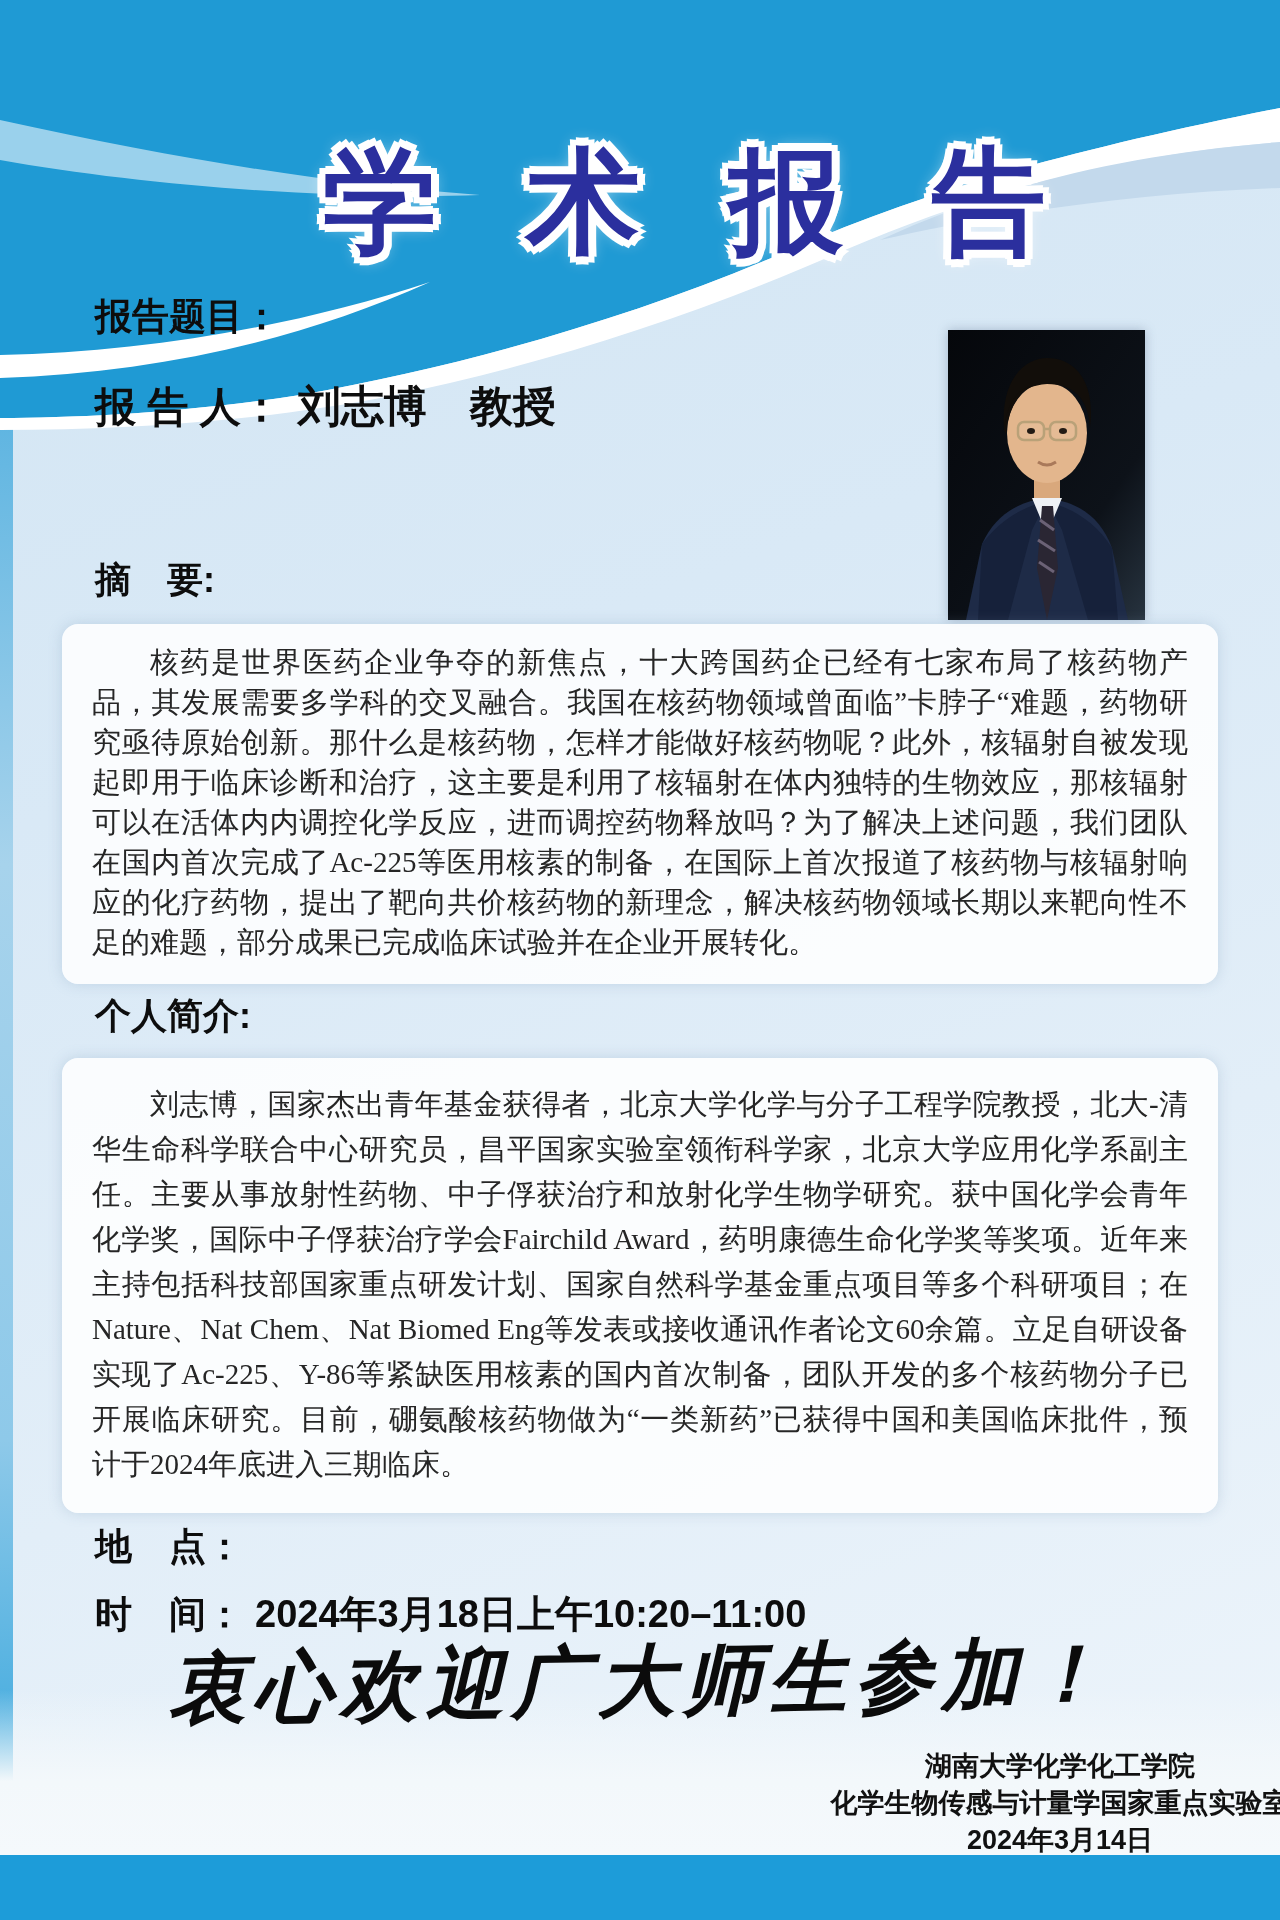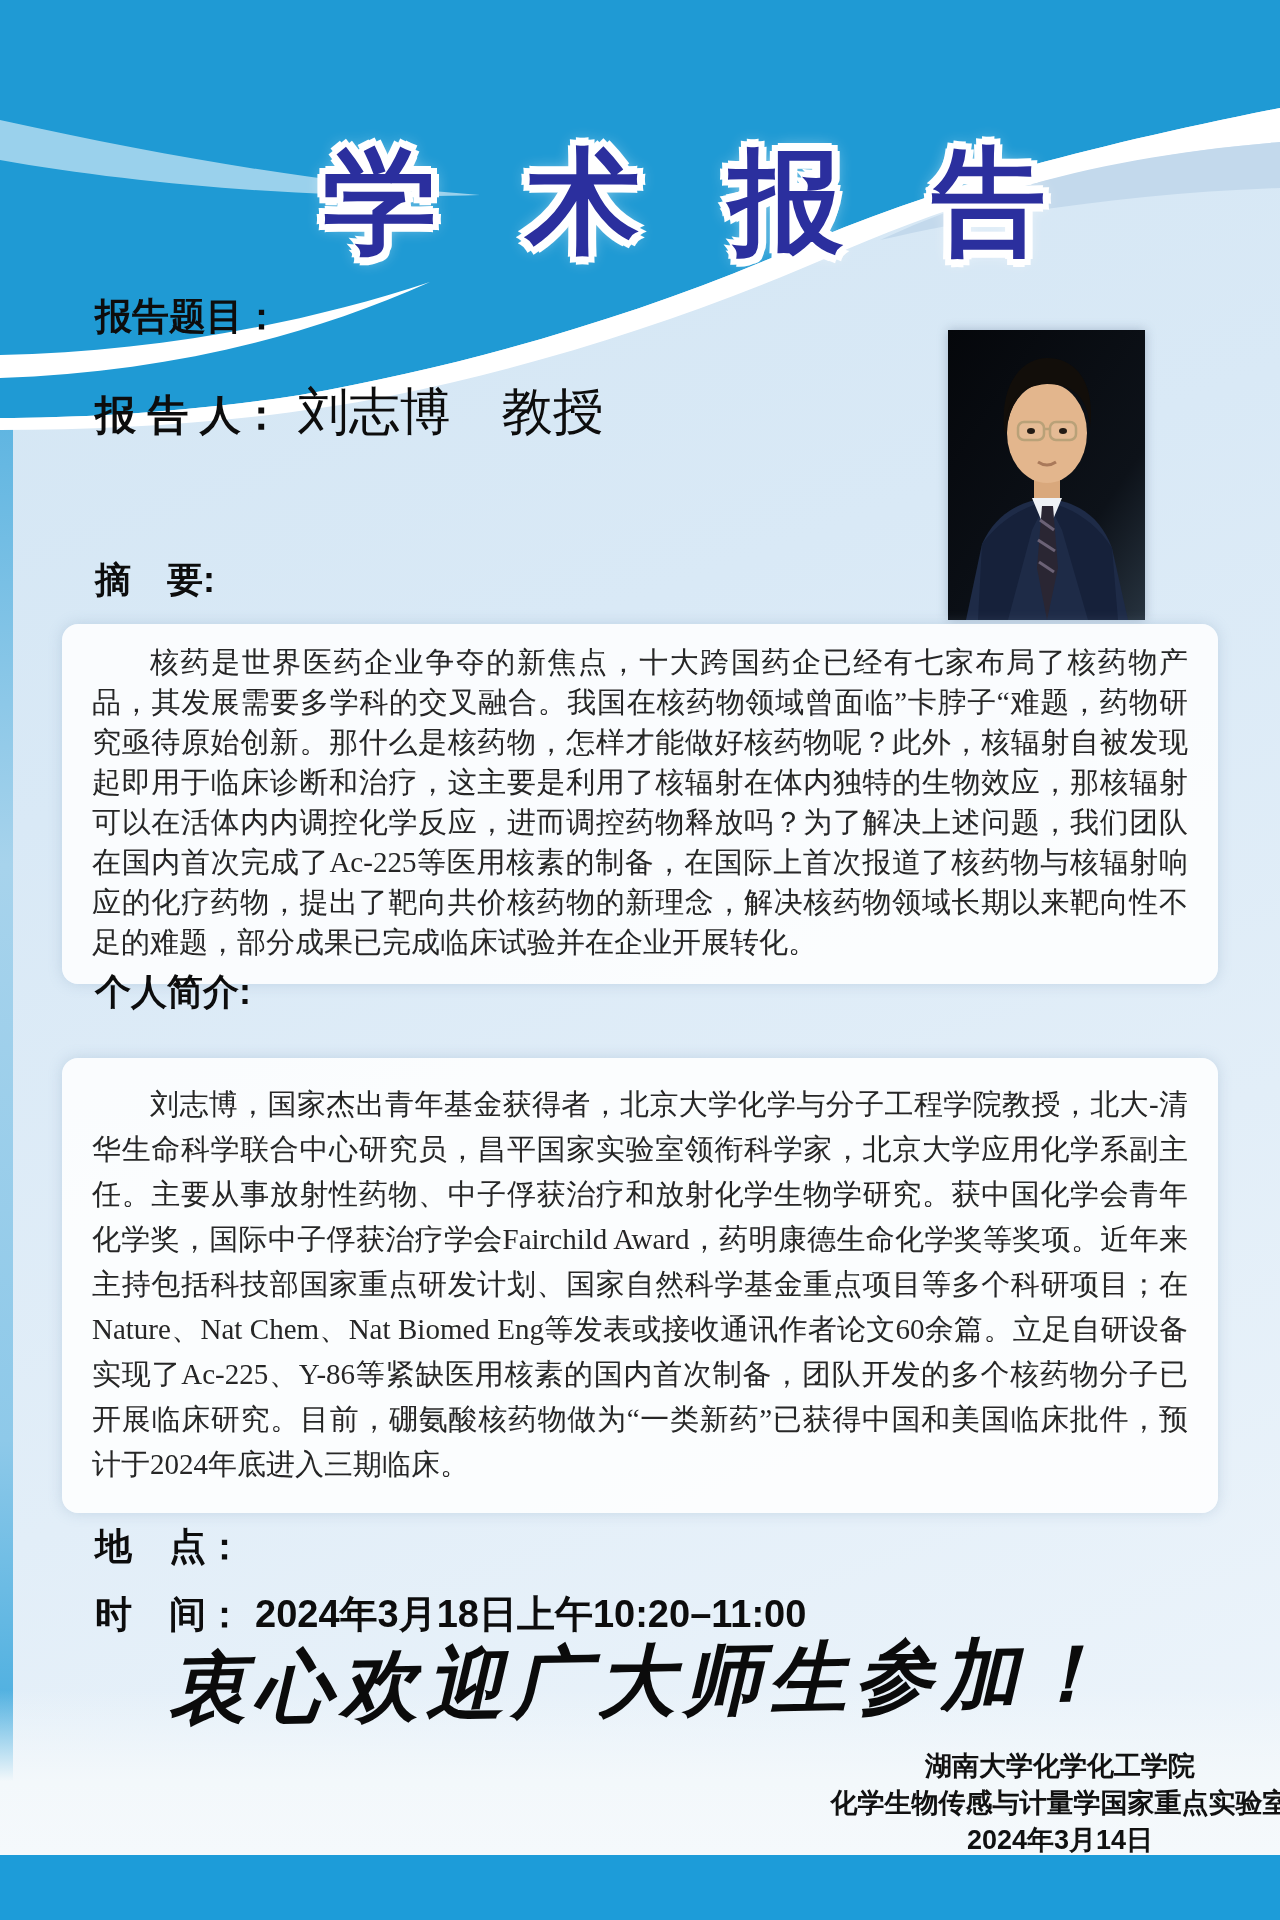--- a/index.html
+++ b/index.html
@@ -24,25 +24,25 @@
       0 0 18px rgba(255,255,255,0.95);
   }
 
   
   .line { display:flex; align-items:baseline; white-space:nowrap; color:#0d0d0d; }
   .report-line { left:95px; top:292px; }
   .report-line .lbl { font-size:37px; font-weight:bold; }
   .report-line .val { font-size:41px; font-weight:bold; margin-left:10px; }
   .speaker-line { left:95px; top:378px; }
   .speaker-line .lbl { font-size:41px; font-weight:bold; }
-  .speaker-line .val { font-size:51px; font-weight:normal; margin-left:16px; }
+  .speaker-line .val { font-size:43px; font-weight:bold; margin-left:16px; }
 
   .section-label { font-size:36px; font-weight:bold; color:#0d0d0d; white-space:nowrap; }
   .abstract-label { left:95px; top:556px; }
-  .bio-label { left:95px; top:968px; }
+  .bio-label { left:95px; top:992px; }
 
   
   .white-box {
     box-sizing:border-box; background:rgba(255,255,255,0.86);
     border-radius:16px; box-shadow:0 0 14px rgba(125,155,185,0.30);
     font-family:"Liberation Serif","DejaVu Serif",serif; color:#262626;
     text-align:justify;
   }
   .white-box p { margin:0; text-indent:2em; }
   .abstract-box { left:62px; top:624px; width:1156px; min-height:342px; padding:18px 30px 22px; font-size:29px; line-height:40px; }

